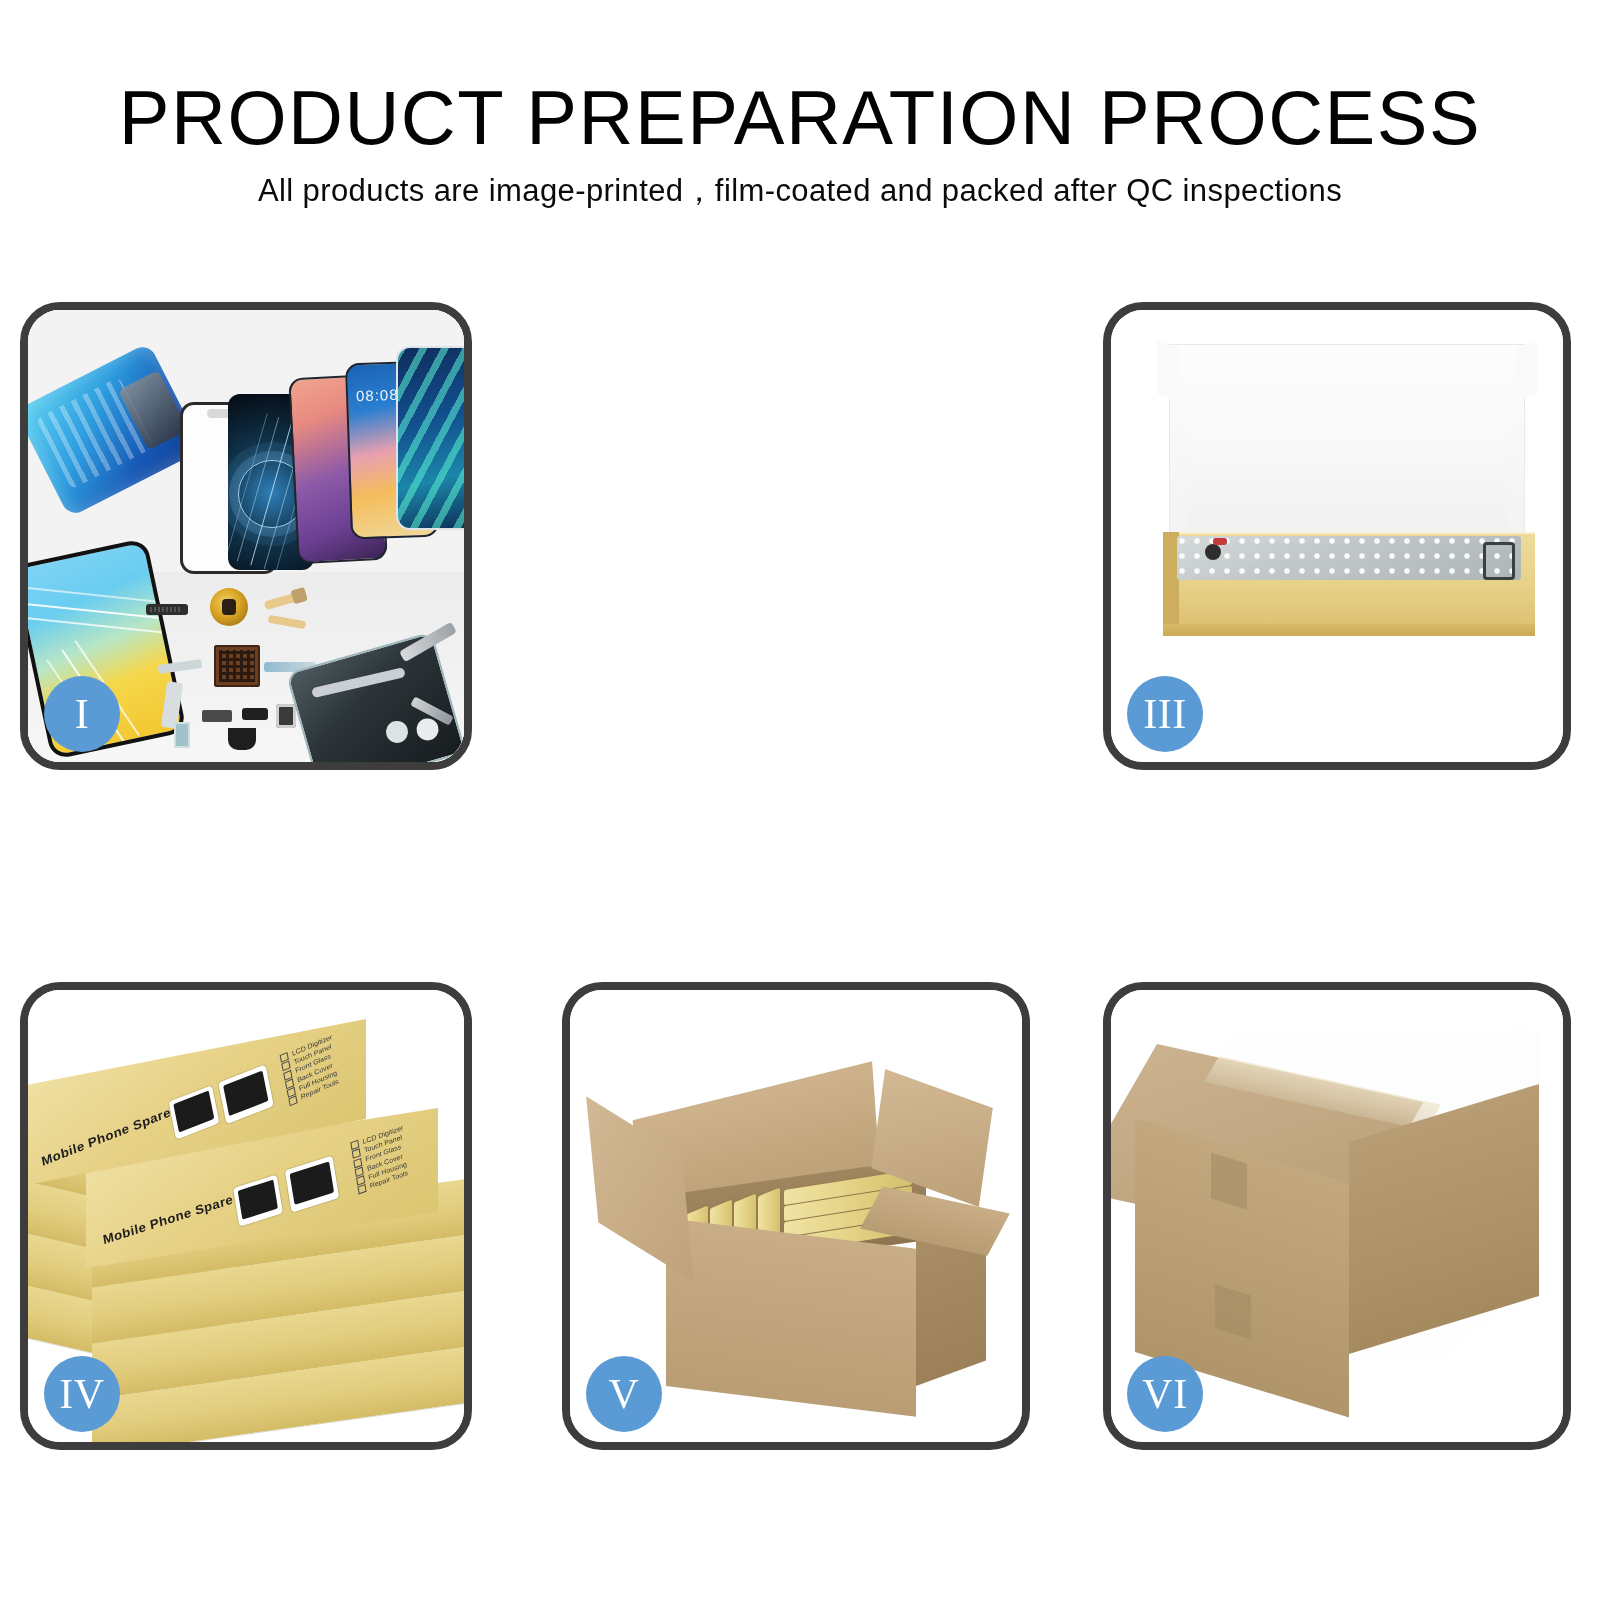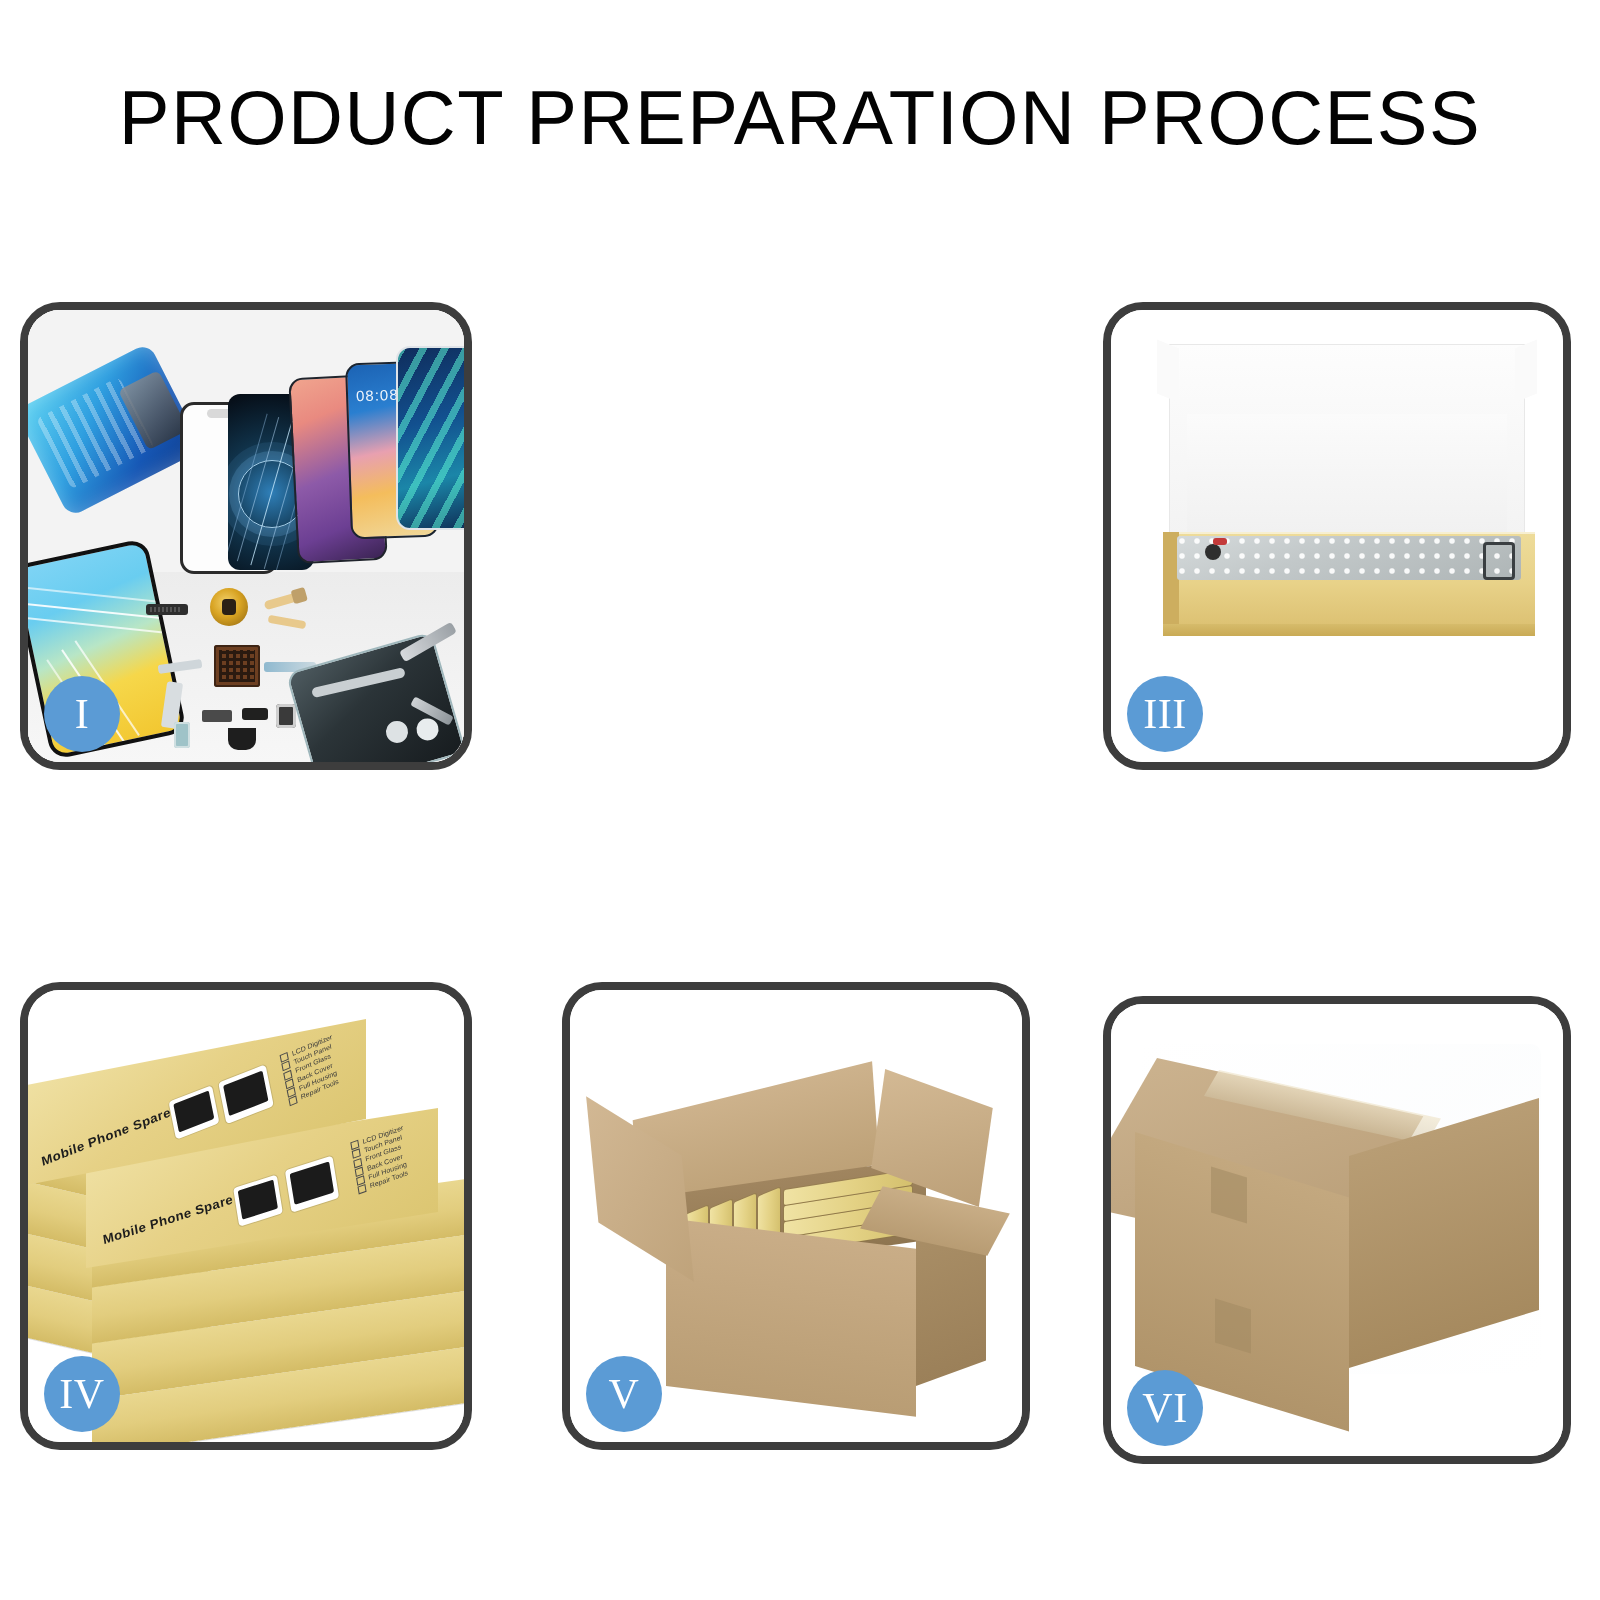--- a/index.html
+++ b/index.html
@@ -431,20 +431,21 @@
     background:linear-gradient(140deg,rgba(255,255,255,.75),rgba(245,248,250,.25) 50%,rgba(255,255,255,.6));
     border-radius:10px;
     pointer-events:none;
   }
 </style>
 </head>
 <body>
 
 <div class="header">
   <div class="title">PRODUCT PREPARATION PROCESS</div>
+  <div class="subtitle">All products are image-printed，film-coated and packed after QC inspections</div>
 </div>
 
 <div class="grid">
 
   <div class="panel" style="left:20px;top:302px;width:452px;height:468px;">
     <div class="clip">
       <div class="scene">
         <div class="p1bg"></div>
         <div class="p1-film"></div>
         <div class="p1-broken"></div>
@@ -562,21 +563,21 @@
         <div class="c5-front"></div>
         <div class="c5-right"></div>
         <div class="c5-flapL"></div>
         <div class="c5-flapR"></div>
         <div class="c5-flapFront"></div>
       </div>
     </div>
     <div class="badge">V</div>
   </div>
 
-  <div class="panel" style="left:1103px;top:982px;width:468px;height:468px;margin-top:14px;">
+  <div class="panel" style="left:1103px;top:982px;width:468px;height:468px;">
     <div class="clip">
       <div class="scene">
         <div class="c6-wrap"></div>
         <div class="c6-top"></div>
         <div class="c6-tape"></div>
         <div class="c6-left"></div>
         <div class="c6-right"></div>
         <div class="c6-seal1"></div>
         <div class="c6-seal2"></div>
       </div>

